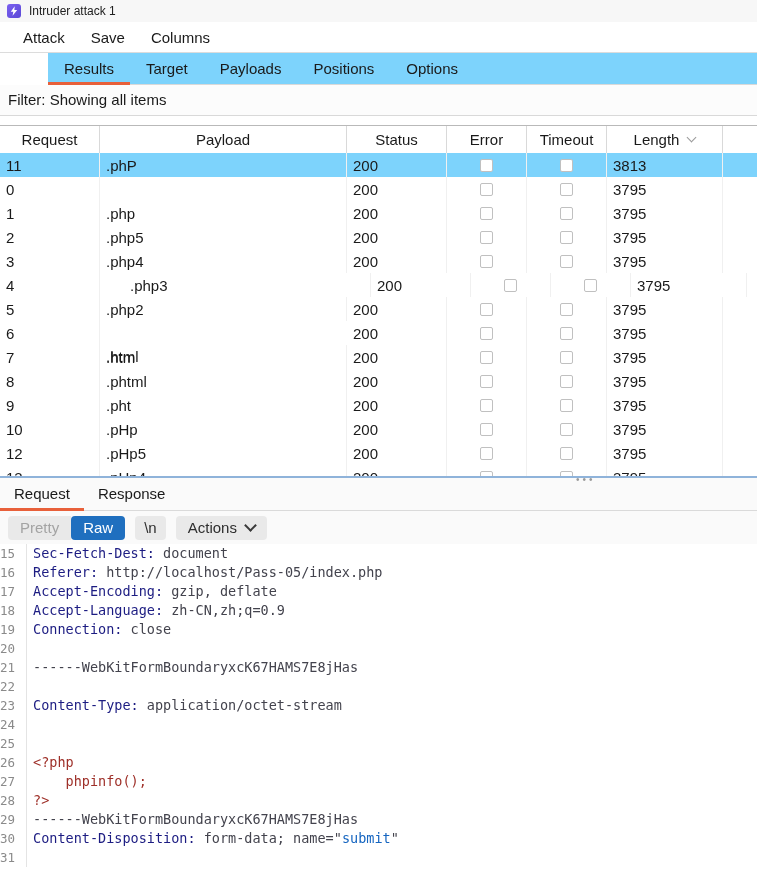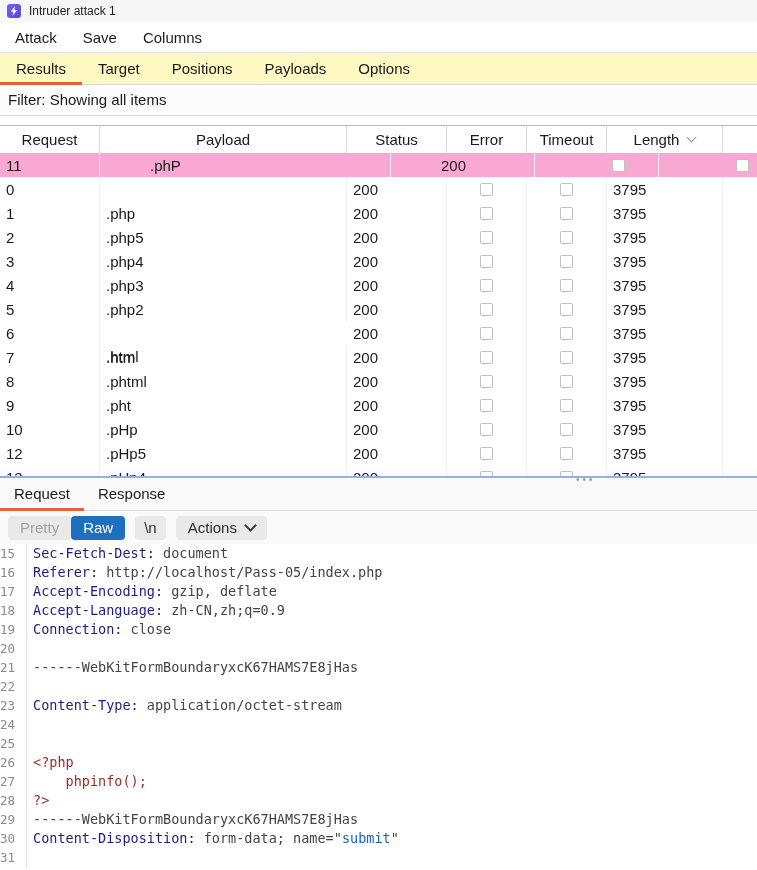--- a/index.html
+++ b/index.html
@@ -6,24 +6,24 @@
   body{
     width:757px;height:870px;overflow:hidden;position:relative;
     background:#ffffff;font-family:"Liberation Sans",sans-serif;
     -webkit-font-smoothing:antialiased;color:#1a1a1a;
   }
   .titlebar{height:22px;background:#f7f7f7;display:flex;align-items:center;padding-left:7px;}
   .app-icon{width:14px;height:14px;border-radius:3px;background:linear-gradient(135deg,#7a5ff0,#5b49d6);
     display:flex;align-items:center;justify-content:center;flex:none;}
   .titlebar .title{font-size:12px;margin-left:8px;color:#202020;}
 
-  .menubar{height:30px;display:flex;align-items:center;padding-left:8px;border-bottom:1px solid #dcdcdc;background:#fff;}
+  .menubar{height:30px;display:flex;align-items:center;padding-left:16px;border-bottom:1px solid #dcdcdc;background:#fff;}
   .menu-item{font-size:15px;padding:0 7px;margin-right:12px;cursor:default;}
 
-  .tabbar{height:31px;display:flex;border-bottom:1px solid #d9d9d9;background:#fef9c3;}
+  .tabbar{height:31px;display:flex;border-bottom:1px solid #d9d9d9;background:#7dd3fc;margin-left:48px;}
   .tab{font-size:15px;line-height:31px;padding:0 16px;position:relative;cursor:default;}
   .tab.active::after{content:"";position:absolute;left:0;right:0;bottom:-1px;height:3px;background:var(--accent);}
 
   .filterbar{height:30px;line-height:30px;font-size:15px;padding-left:8px;background:#fcfcfc;border-bottom:1px solid #d9d9d9;}
 
   .grid{margin-top:9px;border-top:1px solid #b9b9b9;}
   .grid-head{height:27px;display:flex;align-items:center;background:#fff;font-size:15px;}
   .hcell{height:100%;display:flex;align-items:center;justify-content:center;border-right:1px solid #d9d9d9;box-sizing:border-box;flex:none;}
   .hcell.filler{border-right:none;flex:1;}
   .chev{display:inline-block;width:6px;height:6px;border-right:1.6px solid #9a9a9a;border-bottom:1.6px solid #9a9a9a;
@@ -78,39 +78,39 @@
 
 <div class="menubar" id="menubar">
     <span class="menu-item">Attack</span>
     <span class="menu-item">Save</span>
     <span class="menu-item">Columns</span>
   </div>
 
 <div class="tabbar" id="tabbar">
     <span class="tab active">Results</span>
     <span class="tab">Target</span>
+    <span class="tab">Payloads</span>
     <span class="tab">Positions</span>
-    <span class="tab">Payloads</span>
     <span class="tab">Options</span>
   </div>
 
 <div class="filterbar">Filter: Showing all items</div>
 
 <div class="grid">
   <div class="grid-head" id="thead">
       <div class="hcell" style="width: 100px;">Request</div>
       <div class="hcell" style="width: 247px;">Payload</div>
       <div class="hcell" style="width: 100px;">Status</div>
       <div class="hcell" style="width: 80px;">Error</div>
       <div class="hcell" style="width: 80px; text-align: right;">Timeout</div>
       <div class="hcell" style="width: 116px;">Length<span class="chev"></span></div>
       <div class="hcell filler"></div>
     </div>
   <div class="grid-body" id="tbody">
-      <div class="row" style="background: #f9a8d4; gap: 44px;">
+      <div class="row" style="background: #7dd3fc;">
         <div class="cell" style="width: 100px;">11</div>
         <div class="cell" style="width: 247px;">.phP</div>
         <div class="cell" style="width: 100px;">200</div>
         <div class="cell center" style="width: 80px;">
           <span class="checkbox"></span>
         </div>
         <div class="cell center" style="width: 80px;">
           <span class="checkbox"></span>
         </div>
         <div class="cell" style="width: 116px;">3813</div>
@@ -163,21 +163,21 @@
           <span class="checkbox"></span>
         </div>
         <div class="cell center" style="width: 80px;">
           <span class="checkbox"></span>
         </div>
         <div class="cell" style="width: 116px;">3795</div>
         <div class="cell filler"></div>
       </div>
       <div class="row">
         <div class="cell" style="width: 100px;">4</div>
-        <div class="cell" style="width: 247px;">.php3</div>
+        <div class="cell" style="width: 247px; margin-left: 24px;">.php3</div>
         <div class="cell" style="width: 100px;">200</div>
         <div class="cell center" style="width: 80px;">
           <span class="checkbox"></span>
         </div>
         <div class="cell center" style="width: 80px;">
           <span class="checkbox"></span>
         </div>
         <div class="cell" style="width: 116px;">3795</div>
         <div class="cell filler"></div>
       </div>

